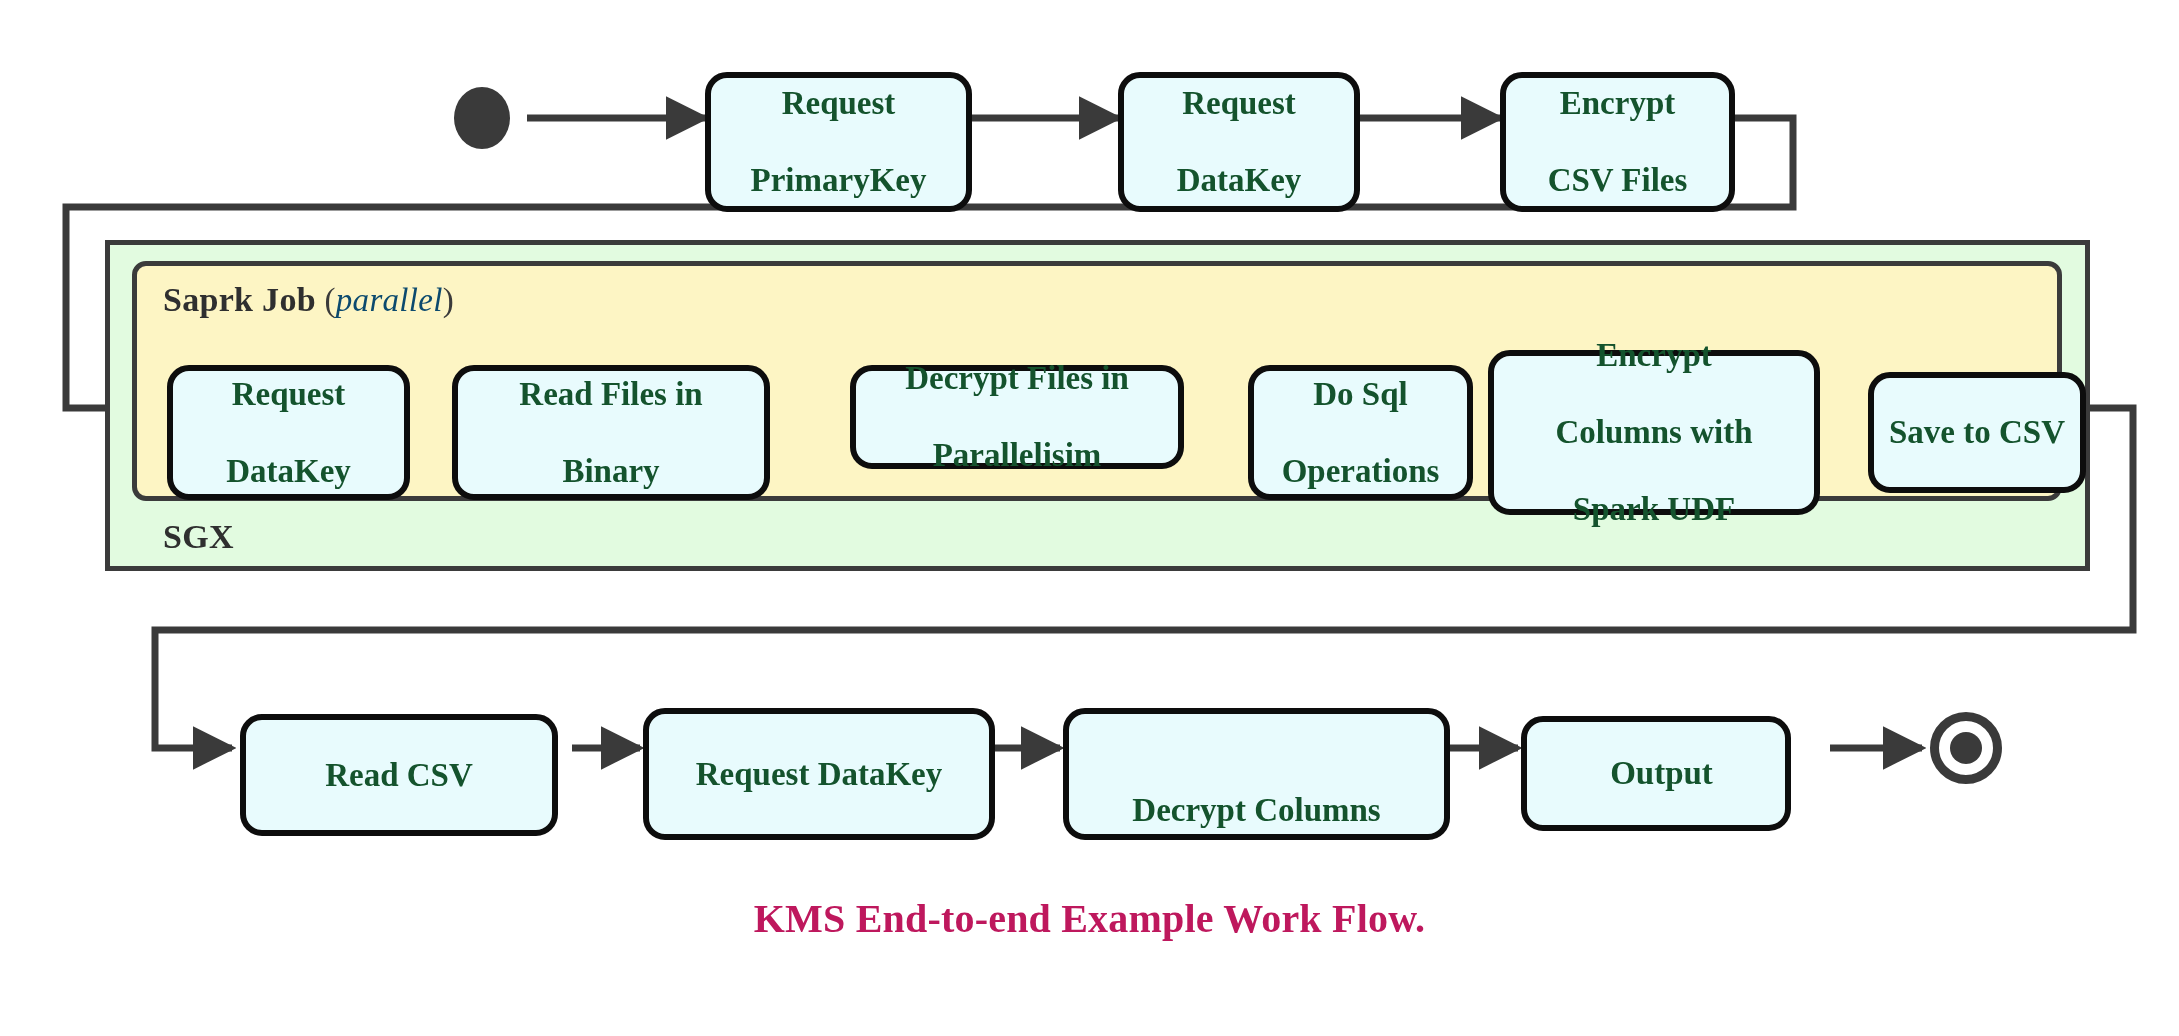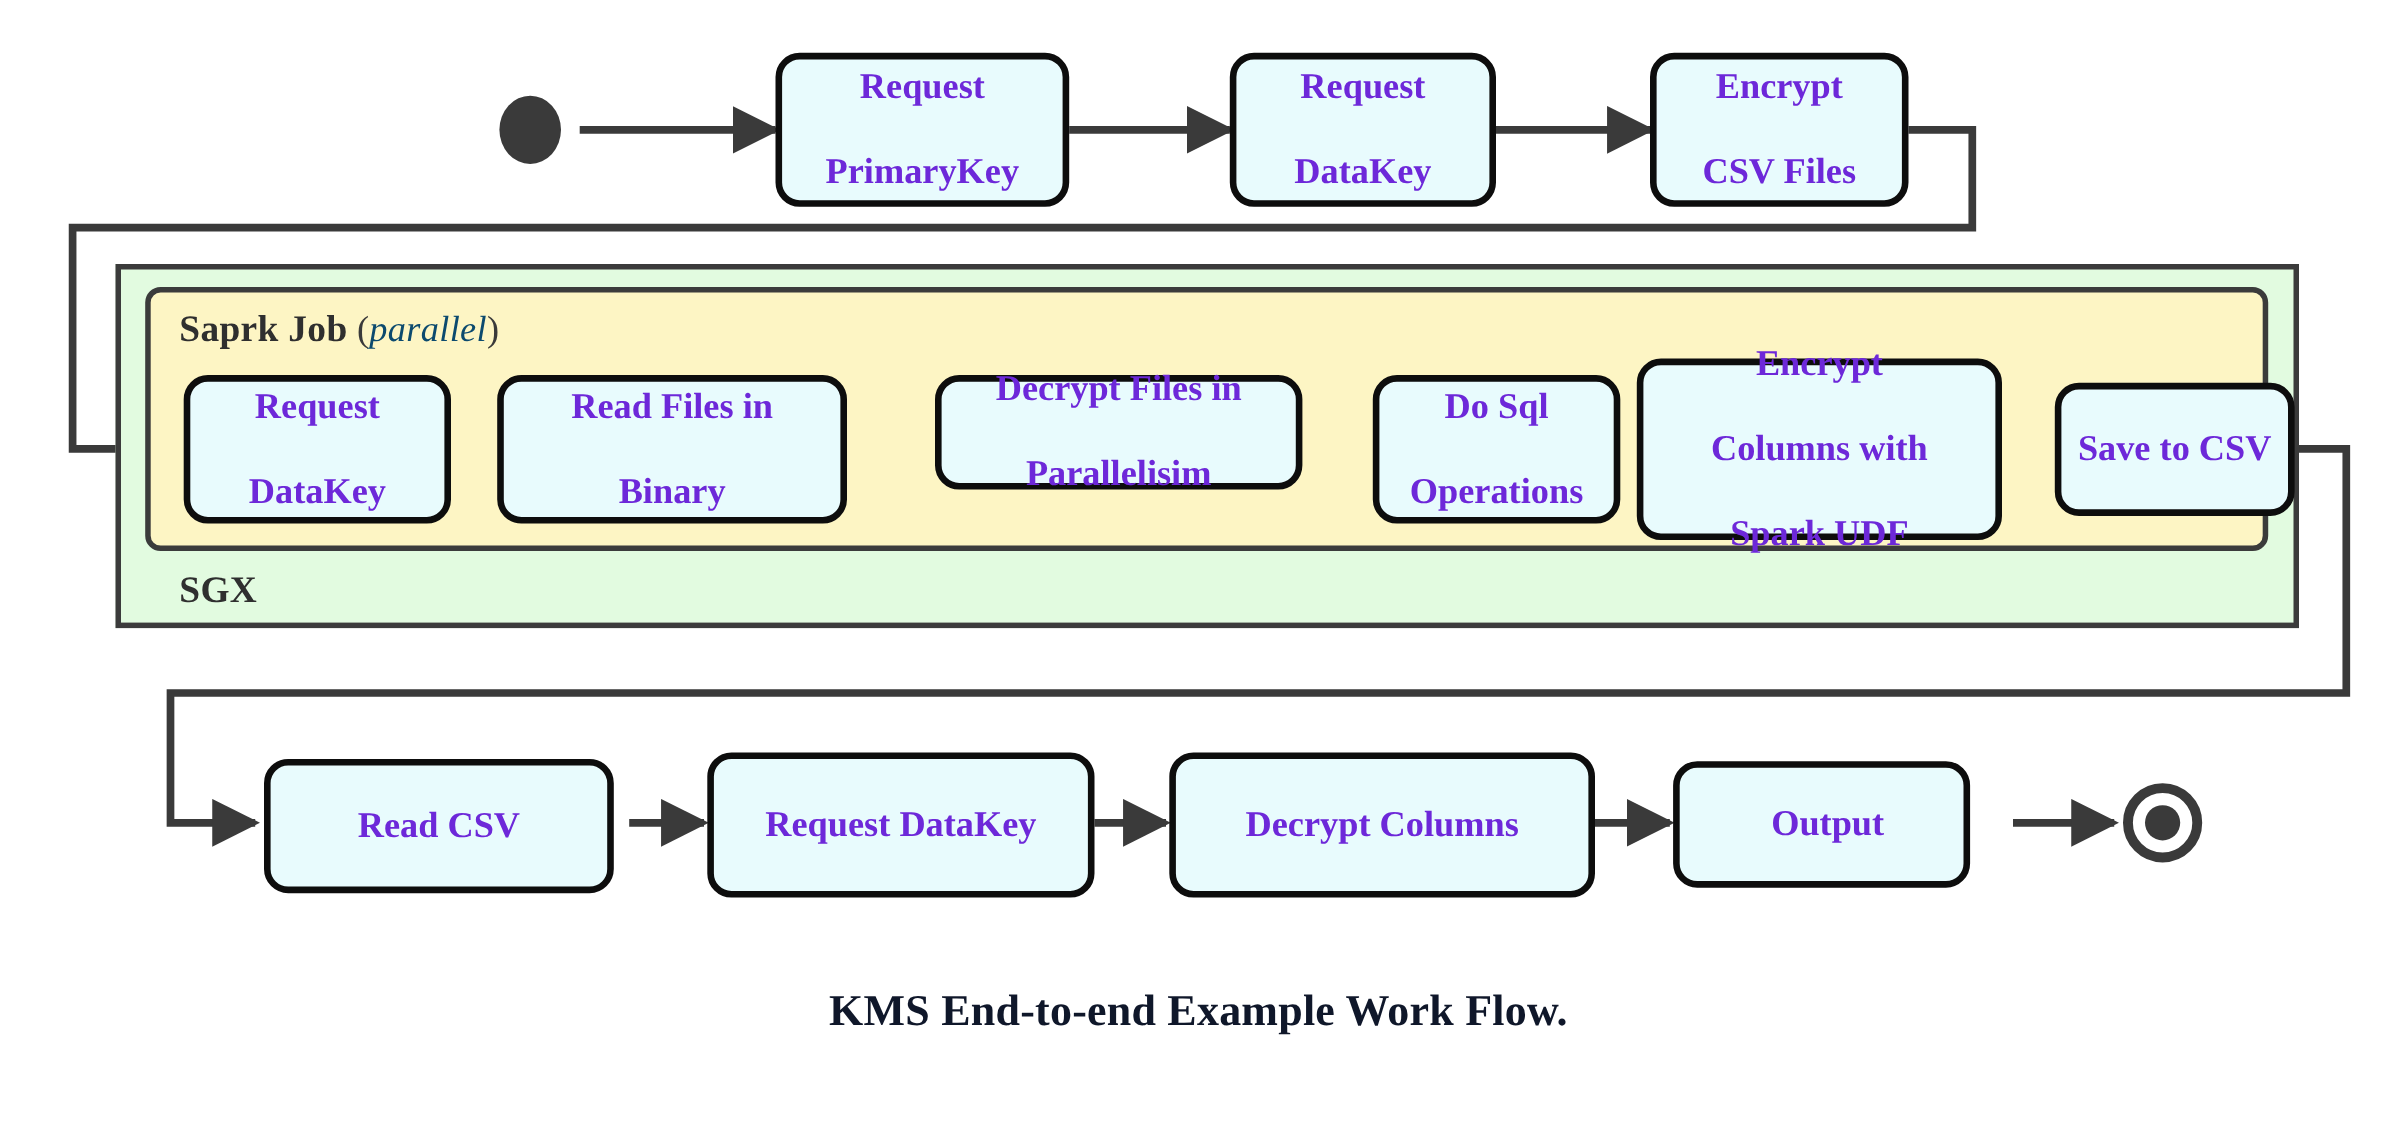--- a/index.html
+++ b/index.html
@@ -73,25 +73,26 @@
   .node {
     position: absolute;
     box-sizing: border-box;
     background: #e8fbfd;
     border: 6px solid #0d0d0d;
     border-radius: 22px;
     display: flex;
     align-items: center;
     justify-content: center;
     text-align: center;
-    color: #6d28d9;
+    color: #14532d;
     font-weight: bold;
     font-size: 33px;
     line-height: 1.17;
     padding: 4px 8px;
+    margin-top: 24px;
   }
   .node span { display: block; width: 100%; }
 
   
   .start-node {
     position: absolute;
     width: 56px;
     height: 62px;
     border-radius: 50%;
     background: #3a3a3a;
@@ -119,21 +120,21 @@
 
   
   .caption {
     position: absolute;
     left: 0;
     top: 895px;
     width: 2179px;
     text-align: center;
     font-size: 40px;
     font-weight: bold;
-    color: #0f172a;
+    color: #be185d;
     letter-spacing: 0.2px;
   }
 </style>
 </head>
 <body>
 
 <div id="stage">
 
   <svg id="edges" viewBox="0 0 2179 1036" width="2179" height="1036">
     <defs>
@@ -215,21 +216,21 @@
   </div>
 
   <div class="node" style="left:240px; top:690px; width:318px; height:122px;">
     <span>Read CSV</span>
   </div>
 
   <div class="node" style="left:643px; top:684px; width:352px; height:132px;align-items:center;">
     <span>Request DataKey</span>
   </div>
 
-  <div class="node" style="left:1063px; top:684px; width:387px; height:132px;">
+  <div class="node" style="left:1063px; top:684px; width:387px; height:132px;align-items:flex-end;">
     <span>Decrypt Columns</span>
   </div>
 
   <div class="node" style="left:1521px; top:692px; width:270px; height:115px;padding-left:19px;">
     <span>Output</span>
   </div>
 
   <div class="caption">KMS End-to-end Example Work Flow.</div>
 
 </div>

